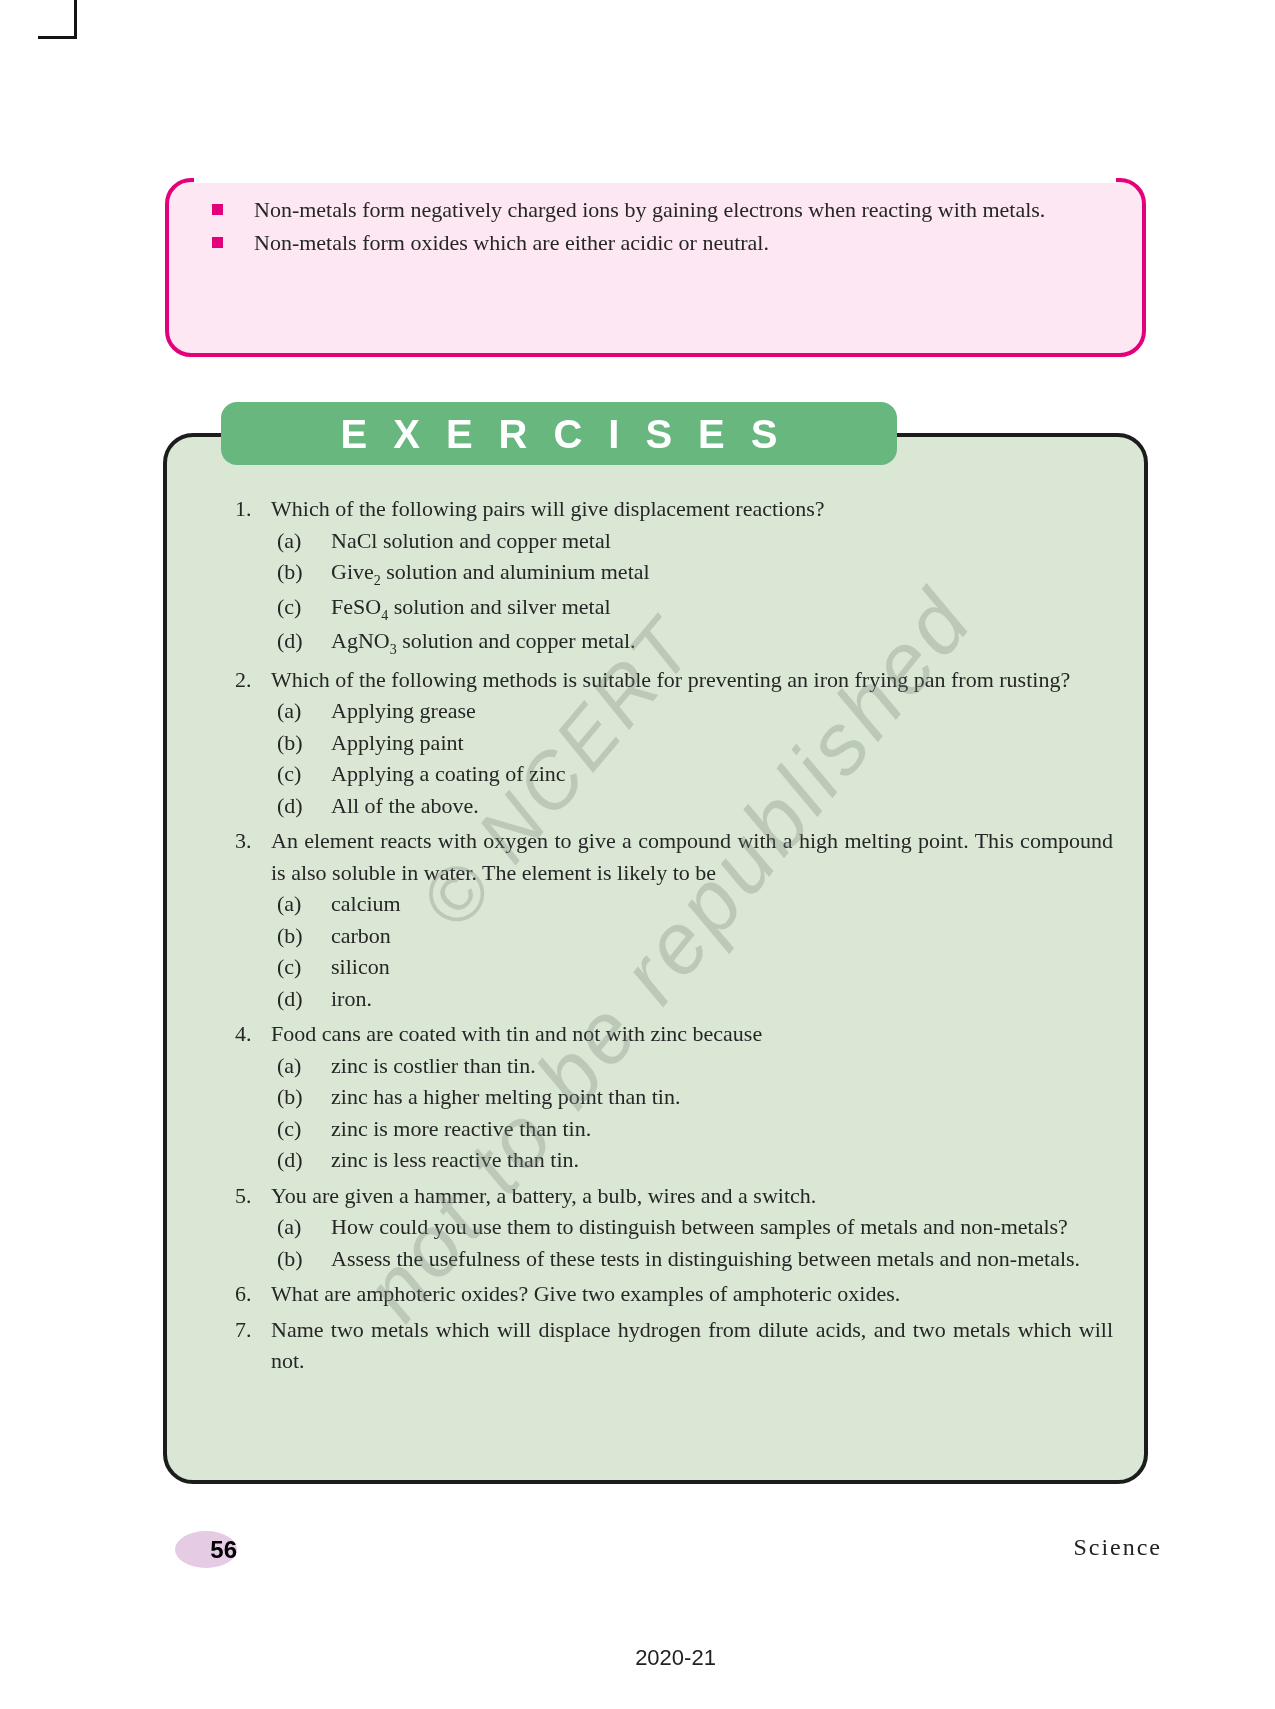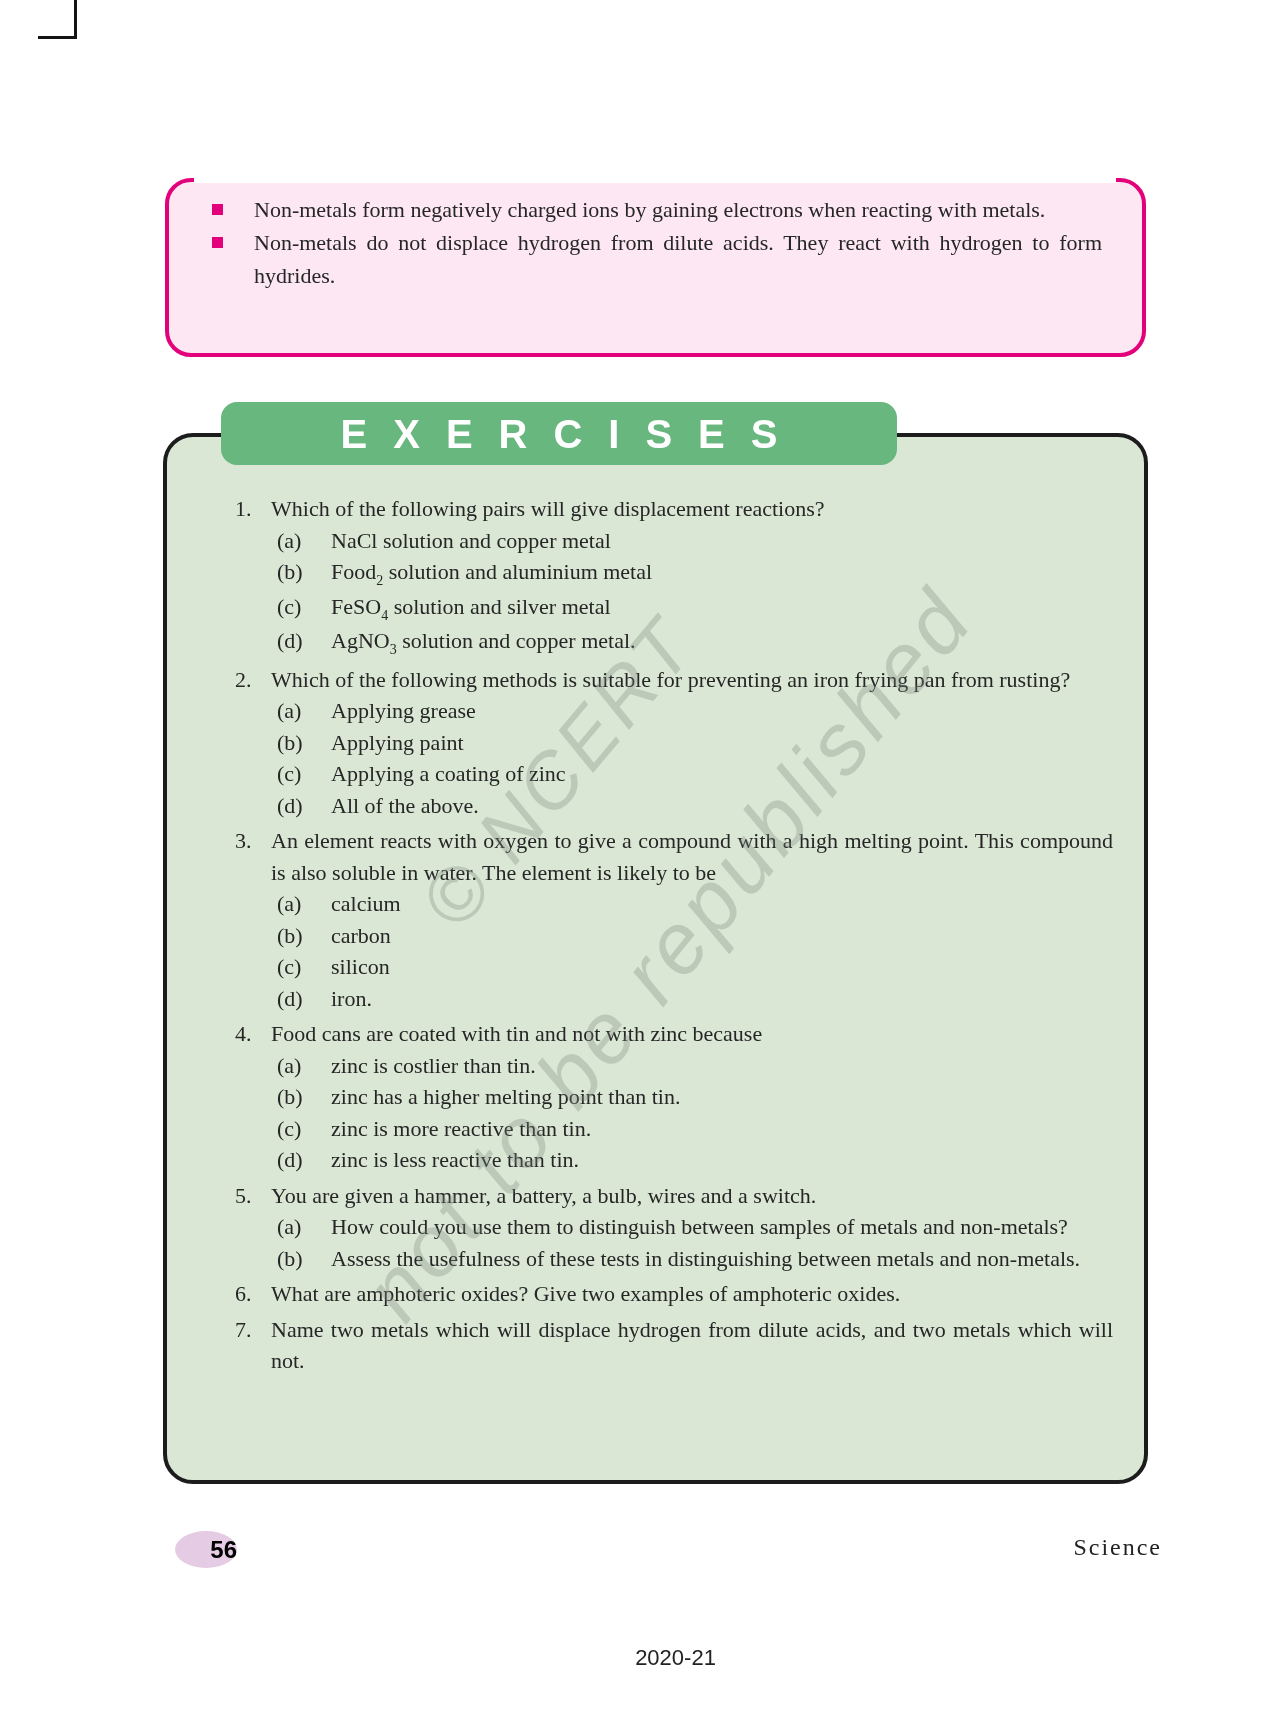--- a/index.html
+++ b/index.html
@@ -77,21 +77,21 @@
   <div class="crop-h"></div>
 
   <div class="summary-box">
     <ul class="summary-list">
       <li class="summary-item">
         <span class="summary-bullet"></span>
         <span class="summary-text">Non-metals form negatively charged ions by gaining electrons when reacting with metals.</span>
       </li>
       <li class="summary-item">
         <span class="summary-bullet"></span>
-        <span class="summary-text">Non-metals do not displace hydrogen from dilute acids. They react with hydrogen to form hydrides.</span>
+        <span class="summary-text">Non-metals form oxides which are either acidic or neutral.</span>
       </li>
     </ul>
   </div>
   <div class="summary-top-mask"></div>
 
   <div class="banner">
     <span class="banner-text">EXERCISES</span>
   </div>
 
   <div class="ex-box">
@@ -100,21 +100,21 @@
           <div class="q-row">
             <div class="q-num">1.</div>
             <div class="q-text"><span>Which of the following pairs will give displacement reactions?</span></div>
           </div>
           <div class="opt-row">
             <div class="opt-label">(a)</div>
             <div class="opt-text"><span>NaCl solution and copper metal</span></div>
           </div>
           <div class="opt-row">
             <div class="opt-label">(b)</div>
-            <div class="opt-text"><span>Food</span><span class="sub">2</span><span> solution and aluminium metal</span></div>
+            <div class="opt-text"><span>Give</span><span class="sub">2</span><span> solution and aluminium metal</span></div>
           </div>
           <div class="opt-row">
             <div class="opt-label">(c)</div>
             <div class="opt-text"><span>FeSO</span><span class="sub">4</span><span> solution and silver metal</span></div>
           </div>
           <div class="opt-row">
             <div class="opt-label">(d)</div>
             <div class="opt-text"><span>AgNO</span><span class="sub">3</span><span> solution and copper metal.</span></div>
           </div>
         </div>

